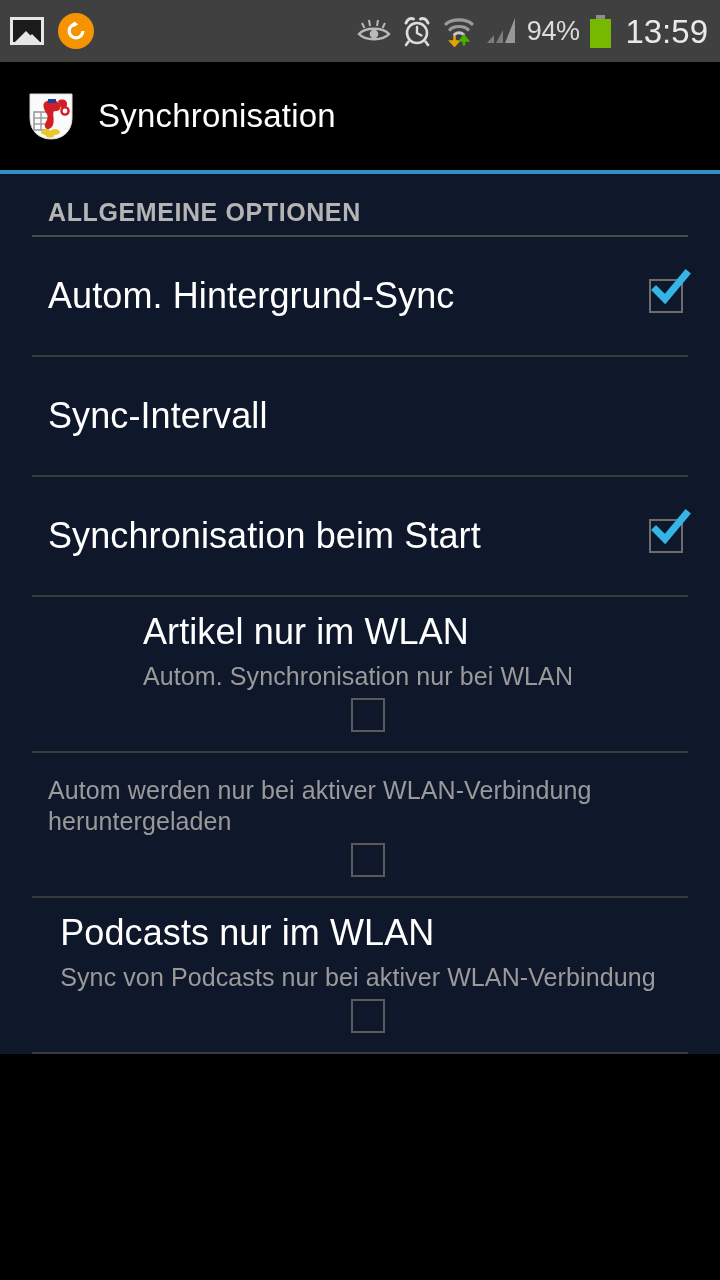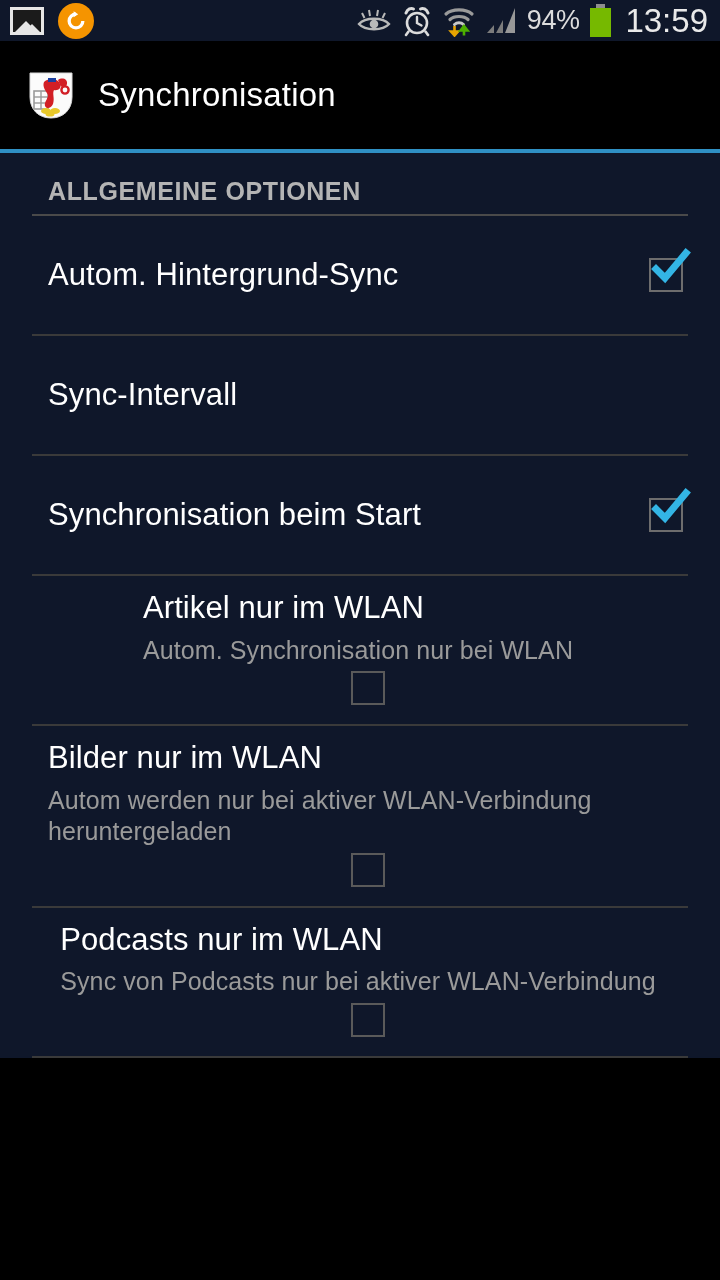--- a/index.html
+++ b/index.html
@@ -6,22 +6,22 @@
   html, body {
     width:720px; height:1280px;
     background:#000;
     font-family:"Liberation Sans", sans-serif;
     overflow:hidden;
   }
 
   
   #status-bar{
     position:relative;
-    width:720px; height:41px;
-    background:#0f172a;
+    width:720px; height:62px;
+    background:#404040;
     display:flex; align-items:center;
     padding:0 12px 0 10px;
     gap:12px;
   }
   #status-left{ display:flex; align-items:center; gap:14px; }
   #status-right{ margin-left:auto; display:flex; align-items:center; gap:11px; }
   .sb-icon{ display:block; }
 
   .photo-icon{
     width:34px; height:28px;
@@ -104,21 +104,21 @@
   .divider.thick{ background:#4a4a4a; height:2px; }
 
   .pref-row{
     display:flex; align-items:center;
     min-height:118px;
     padding:0 32px 0 48px;
   }
   .pref-row.with-summary{ min-height:118px; padding-top:14px; padding-bottom:14px;flex-direction:column; }
   .pref-text{ flex:1 1 auto; padding-right:20px; }
   .pref-title{
-    color:#ffffff; font-size:31px; font-weight:400;
+    color:#ffffff; font-size:36px; font-weight:400;
     line-height:1.18; letter-spacing:0.1px;
   }
   .pref-summary{
     color:#9a9a9a; font-size:25px; font-weight:400;
     line-height:1.26; margin-top:8px; letter-spacing:0.1px;
   }
 
   .checkbox{
     flex:0 0 44px; width:44px; height:44px;
     position:relative;
@@ -251,21 +251,20 @@
         <div class="pref-title">Artikel nur im WLAN</div>
         <div class="pref-summary">Autom. Synchronisation nur bei WLAN</div>
       </div>
       <div class="checkbox">
         <span class="cb-box"></span>
       </div>
     </div>
     <div class="divider"></div>
     <div class="pref-row with-summary">
       <div class="pref-text">
-        <div class="pref-title">Bilder nur im WLAN</div>
         <div class="pref-summary">Autom werden nur bei aktiver WLAN-Verbindung heruntergeladen</div>
       </div>
       <div class="checkbox">
         <span class="cb-box"></span>
       </div>
     </div>
     <div class="divider"></div>
     <div class="pref-row with-summary">
       <div class="pref-text">
         <div class="pref-title">Podcasts nur im WLAN</div>

